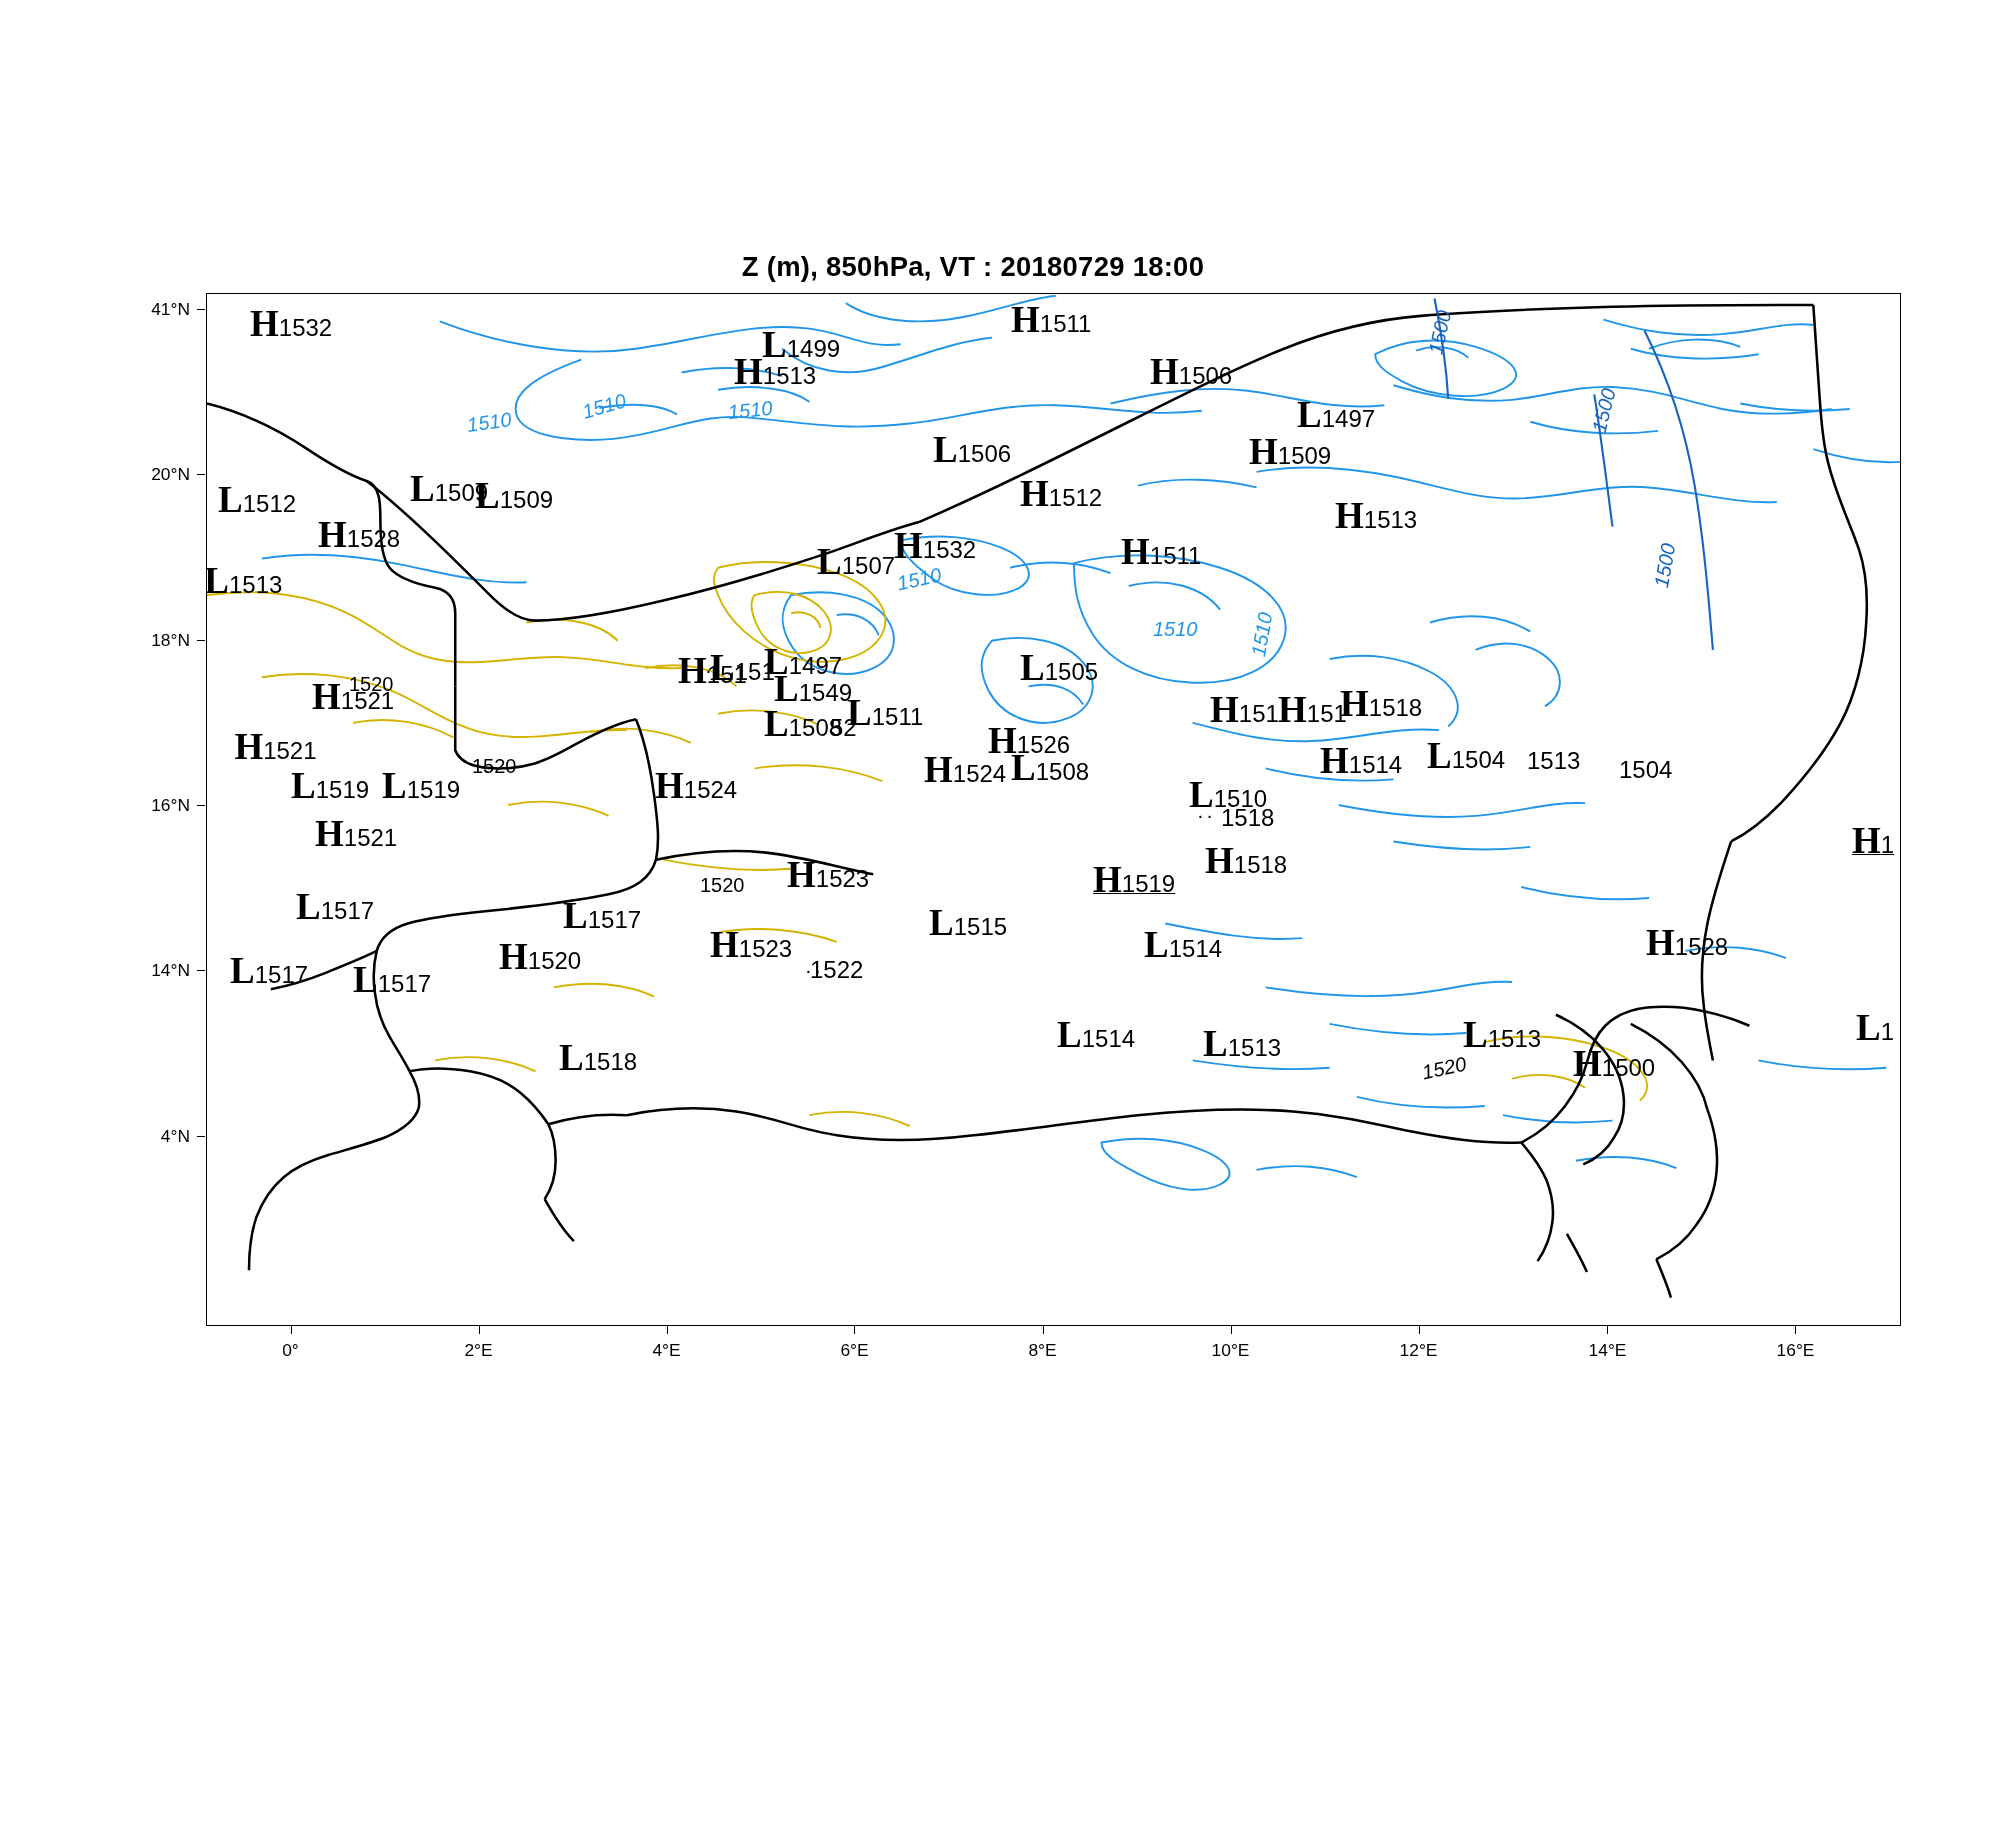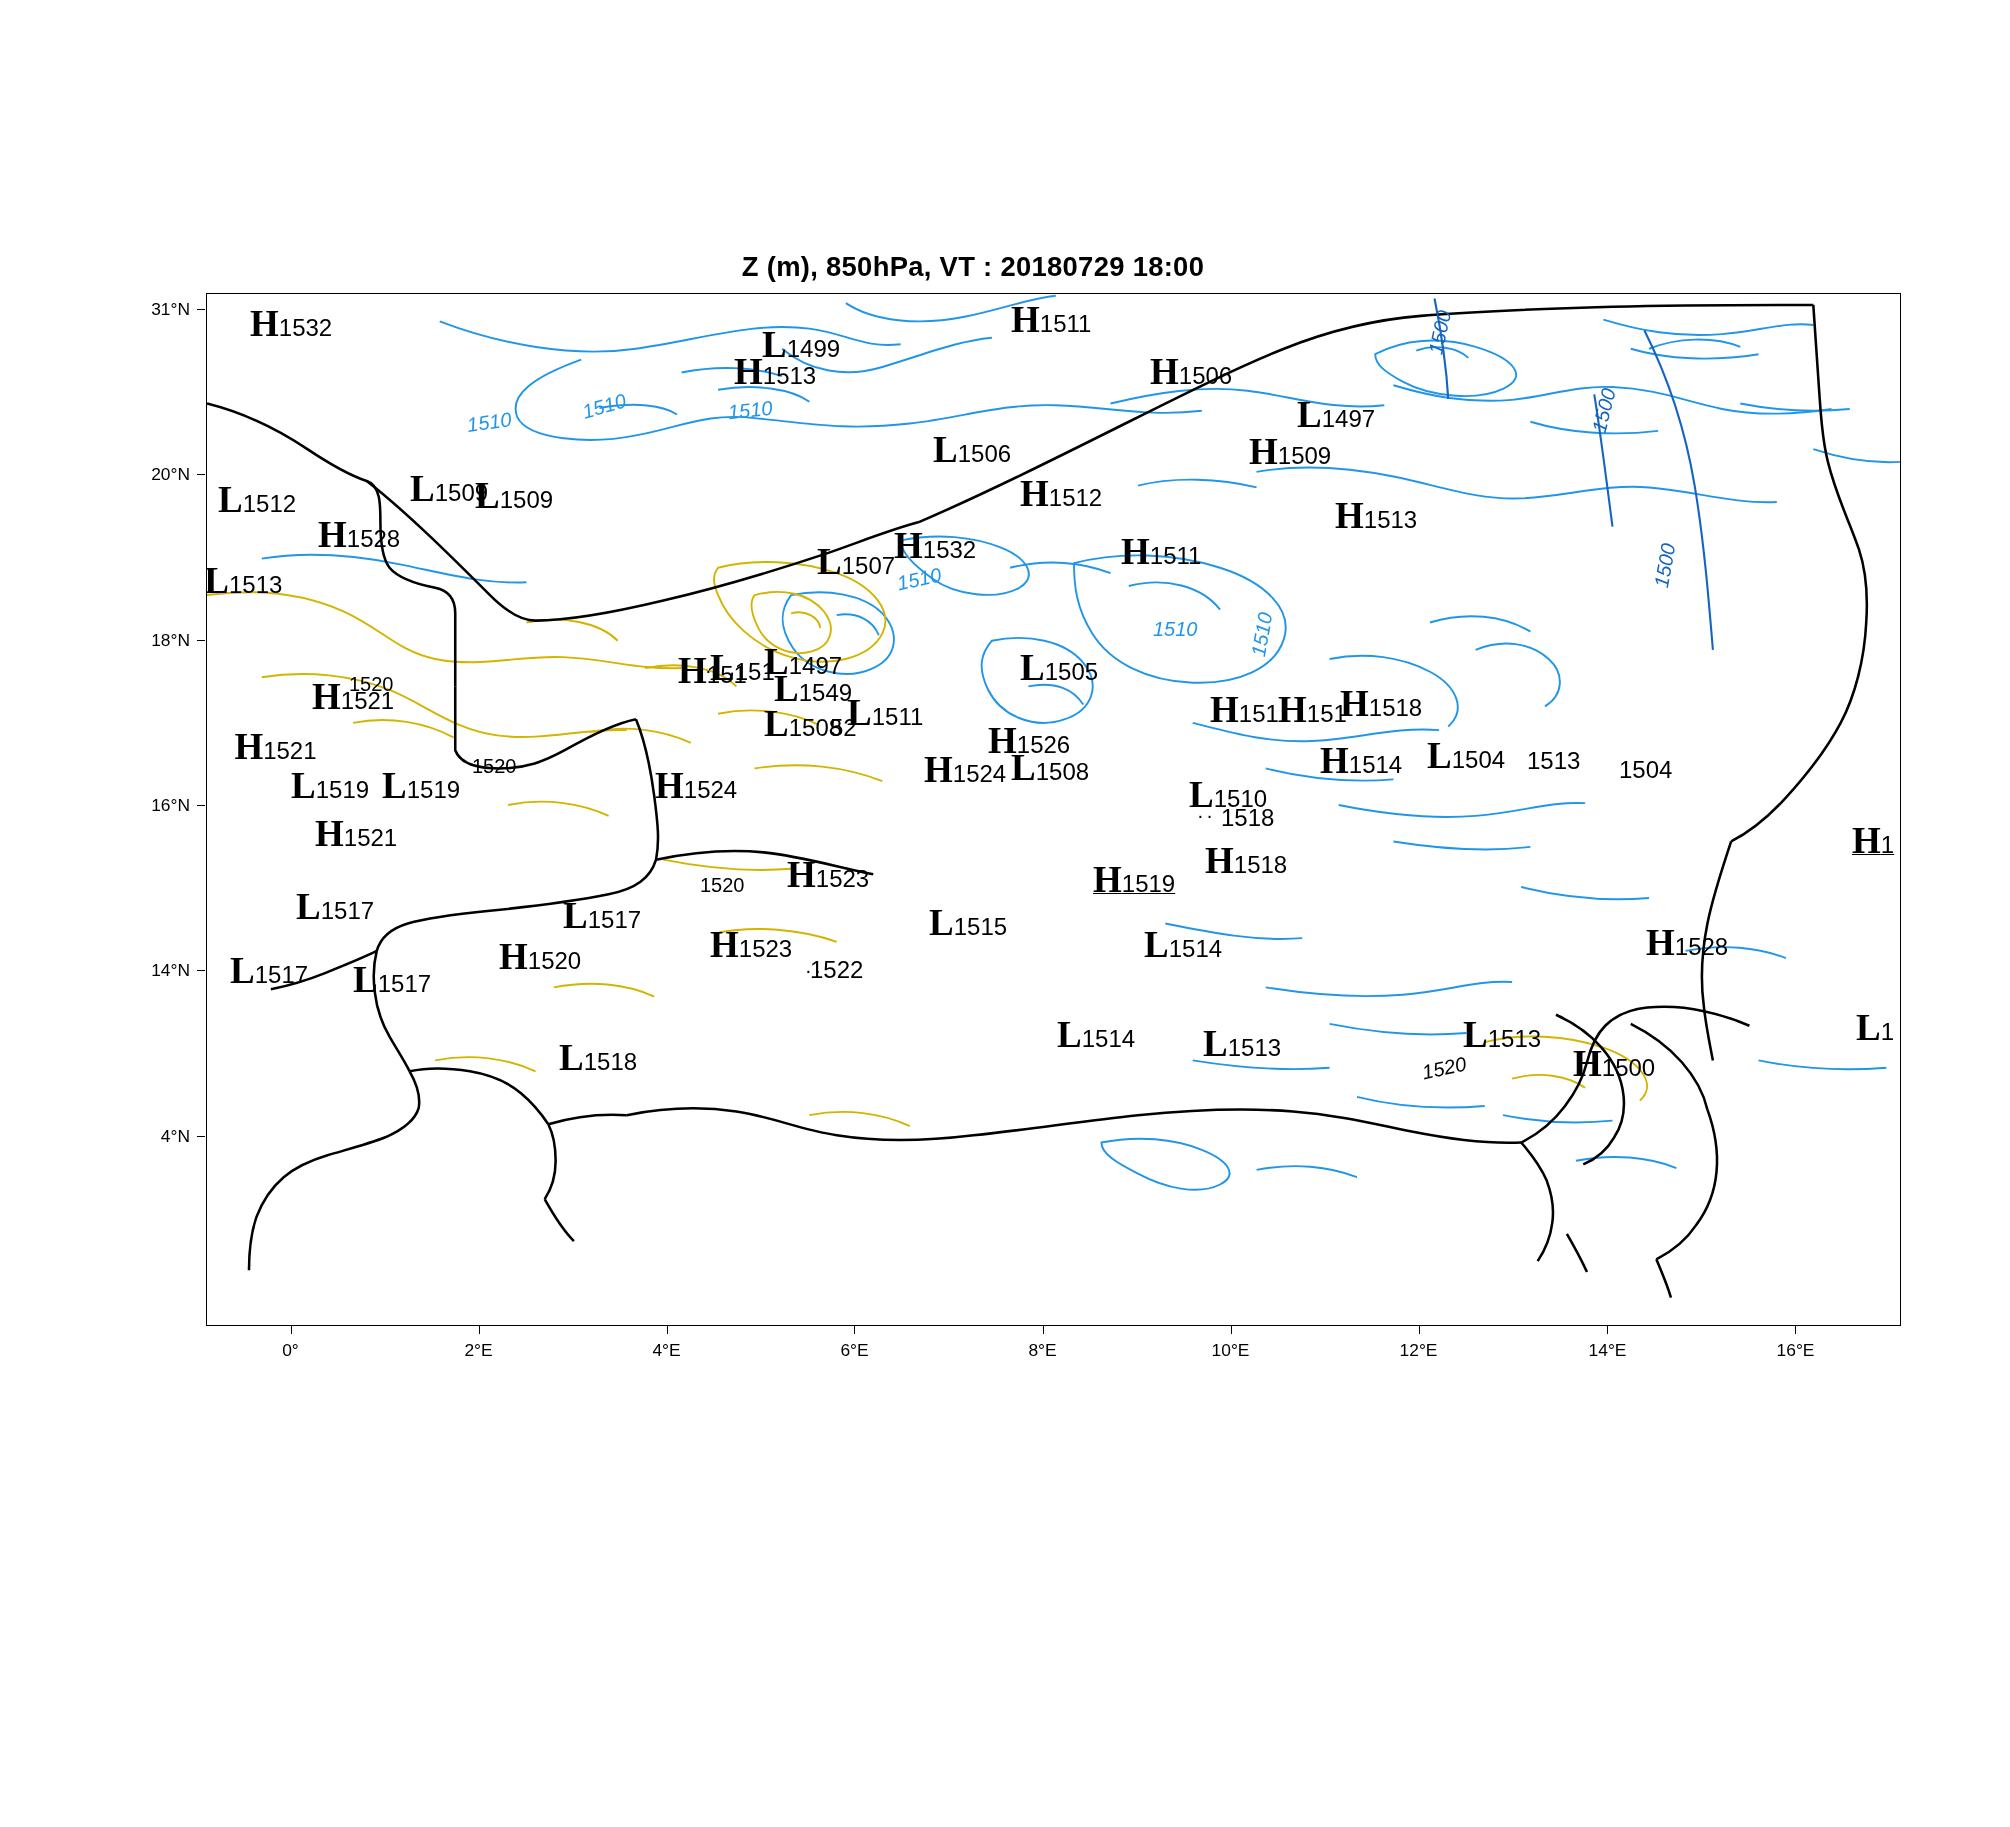--- a/index.html
+++ b/index.html
@@ -36,21 +36,21 @@
   .dots{position:absolute;font-size:20px;color:#000;letter-spacing:2.7px;}
 </style>
 </head>
 <body>
 
 <div id="map-figure">
 
   <div id="chart-title">Z (m), 850hPa, VT : 20180729  18:00</div>
 
   <div class="tick-y" style="top:309px;"></div>
-  <div class="lbl-y" style="left:108px;top:299px;">31°N</div>
+  <div class="lbl-y" style="left:108px;top:299px;">41°N</div>
   <div class="tick-y" style="top:474px;"></div>
   <div class="lbl-y" style="left:108px;top:464px;">20°N</div>
   <div class="tick-y" style="top:640px;"></div>
   <div class="lbl-y" style="left:108px;top:630px;">18°N</div>
   <div class="tick-y" style="top:805px;"></div>
   <div class="lbl-y" style="left:108px;top:795px;">16°N</div>
   <div class="tick-y" style="top:970px;"></div>
   <div class="lbl-y" style="left:108px;top:960px;">14°N</div>
   <div class="tick-y" style="top:1136px;"></div>
   <div class="lbl-y" style="left:108px;top:1126px;">4°N</div>

